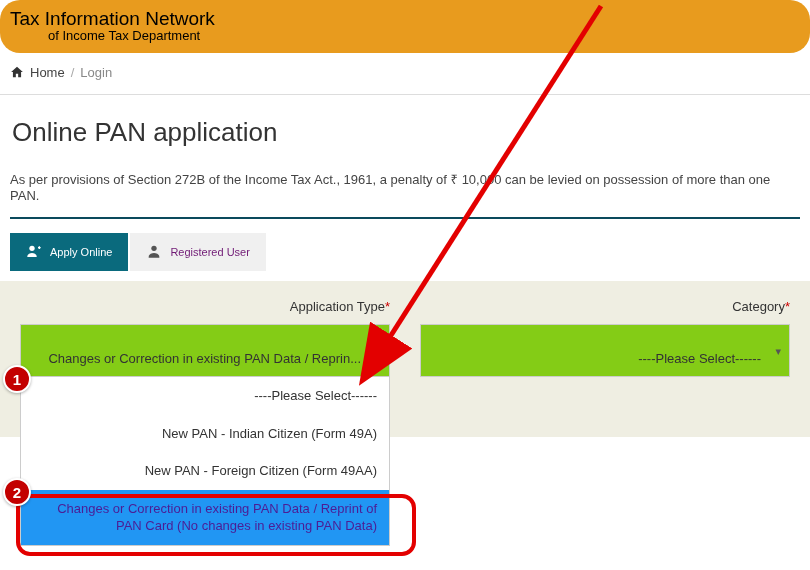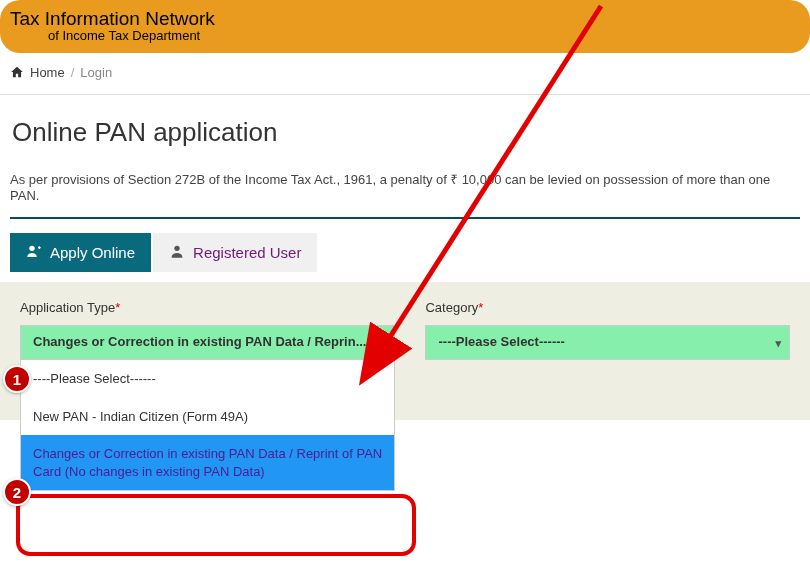--- a/index.html
+++ b/index.html
@@ -56,21 +56,21 @@
   .tabbar {
     display: flex;
     gap: 2px;
     padding: 0 10px 10px;
   }
   .tab {
     display: flex;
     align-items: center;
     gap: 8px;
     padding: 10px 16px;
-    font-size: 15px;
+    font-size: 11px;
     cursor: pointer;
   }
   .tab-active {
     background: #0a6a7d;
     color: #fff;
   }
   .tab-inactive {
     background: #f0f0f0;
     color: #701a75;
   }
@@ -79,44 +79,44 @@
   .tab-inactive svg { fill: #555; }
 
   .form-panel {
     background: #efeee2;
     padding: 18px 20px 60px;
     position: relative;
   }
   .form-row {
     display: flex;
     gap: 30px;
+    text-align: right;
   }
   .form-col {
     flex: 1;
     position: relative;
   }
   .form-label {
     font-size: 13px;
     color: #333;
     margin-bottom: 10px;
     display: block;
   }
   .req { color: #c00; }
   .select-box {
-    background: #86efac;
+    background: #84cc16;
     border: 1px solid #ccc;
-    padding: 8px 28px 10px 12px;
+    padding: 26px 28px 10px 12px;
     font-size: 13px;
     color: #333;
     position: relative;
     cursor: pointer;
     white-space: nowrap;
     overflow: hidden;
     text-overflow: ellipsis;
-    font-weight: bold;
   }
   .chev {
     position: absolute;
     right: 8px;
     top: 50%;
     transform: translateY(-50%);
     font-size: 11px;
     color: #555;
   }
   .dropdown {
@@ -223,20 +223,21 @@
       <label class="form-label">
         <span>Application Type</span><span class="req">*</span>
       </label>
       <div class="select-box">
         <span>Changes or Correction in existing PAN Data / Reprin...</span>
         <span class="chev">▴</span>
       </div>
       <div class="dropdown">
         <div class="dropdown-option">----Please Select------</div>
         <div class="dropdown-option">New PAN - Indian Citizen (Form 49A)</div>
+        <div class="dropdown-option">New PAN - Foreign Citizen (Form 49AA)</div>
         <div class="dropdown-option highlighted">Changes or Correction in existing PAN Data / Reprint of PAN Card (No changes in existing PAN Data)</div>
       </div>
     </div>
     <div class="form-col">
       <label class="form-label">
         <span>Category</span><span class="req">*</span>
       </label>
       <div class="select-box">
         <span>----Please Select------</span>
         <span class="chev">▾</span>

